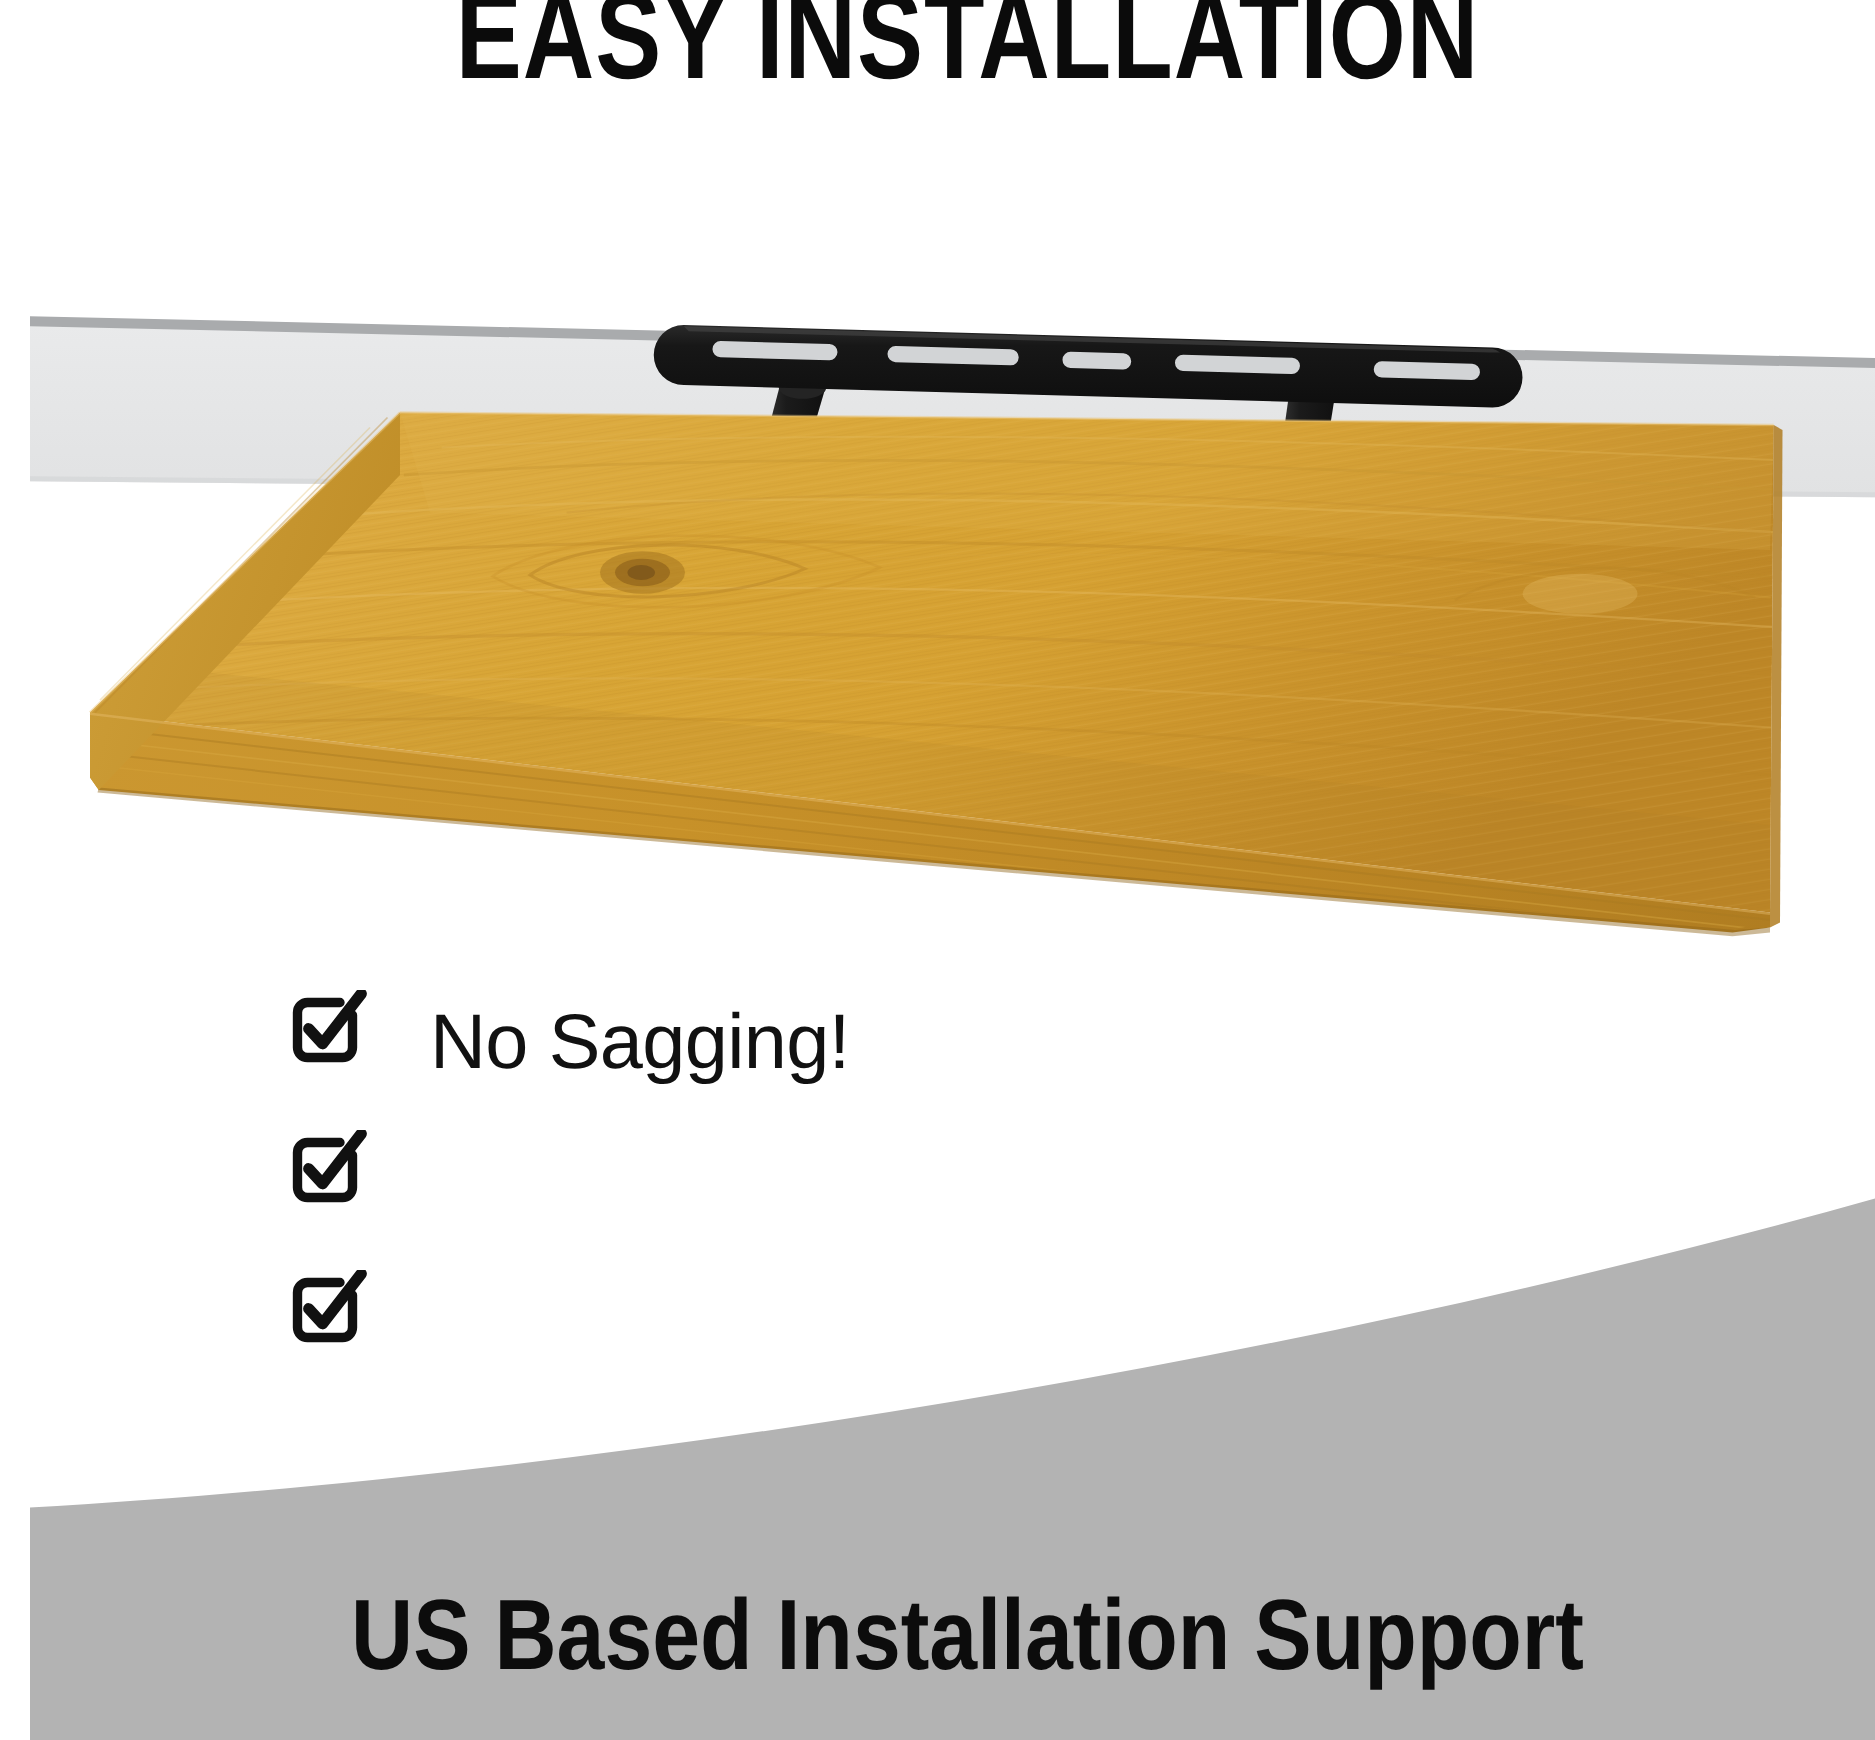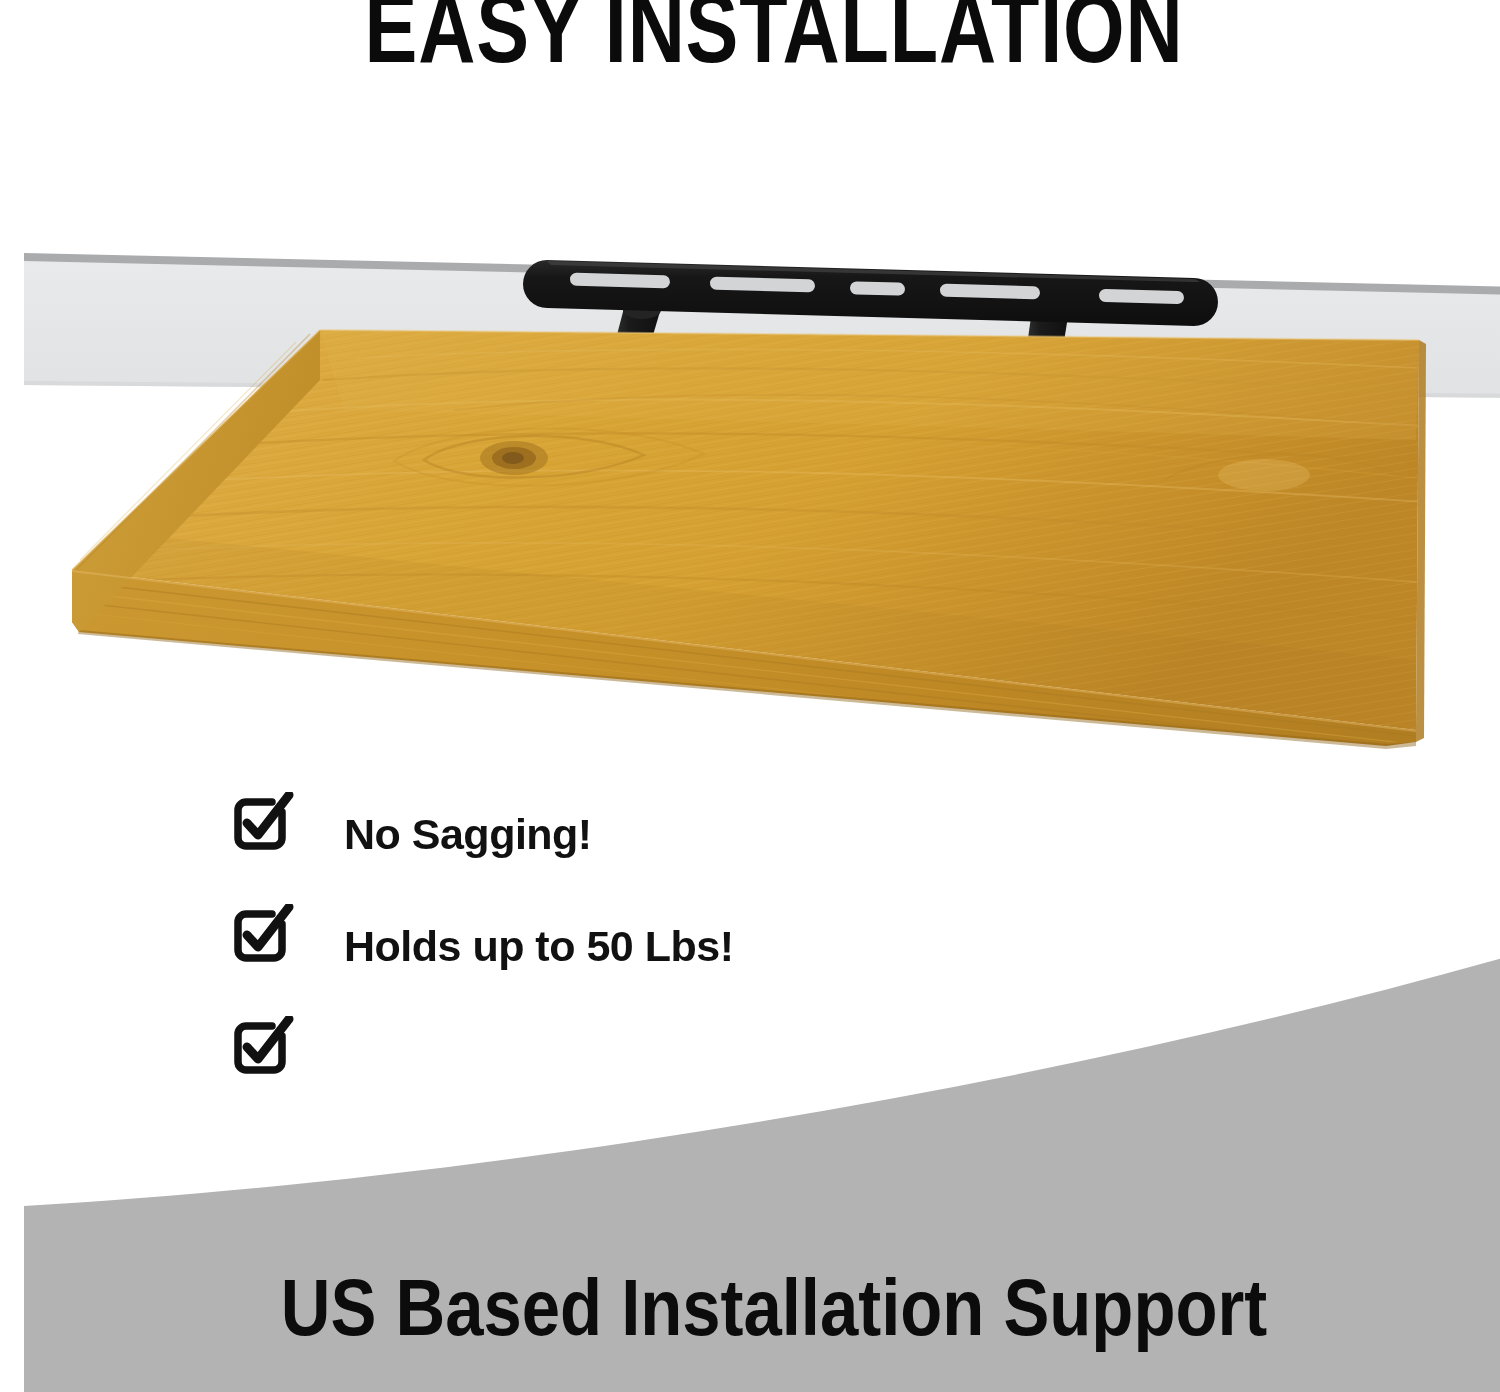--- a/index.html
+++ b/index.html
@@ -27,22 +27,22 @@
   #scene svg{display:block;}
 
   
   #checklist{position:absolute;left:200px;top:782px;width:1100px;}
   .check-row{position:relative;height:112px;}
   .cbox{position:absolute;left:8px;top:10px;width:62px;height:62px;}
   .cbox svg{display:block;}
   .ctext{
     position:absolute;left:120px;top:-4px;
     font-family:"Liberation Sans",sans-serif;
-    font-weight:700;
-    font-size:43px;
+    font-weight:400;
+    font-size:62px;
     line-height:112px;
     color:#111111;
     white-space:nowrap;
     letter-spacing:-0.5px;
   }
 
   
   #band{position:absolute;left:0;top:930px;width:1500px;height:462px;}
   #band svg{display:block;}
   #band-text{
@@ -230,21 +230,20 @@
       <span class="ctext">No Sagging!</span>
     </div>
 
     <div class="check-row">
       <span class="cbox">
         <svg width="62" height="62" viewBox="0 0 62 62" xmlns="http://www.w3.org/2000/svg">
           <path d="M50 20 V46 a8 8 0 0 1 -8 8 H14 a8 8 0 0 1 -8 -8 V18 a8 8 0 0 1 8 -8 H40" fill="none" stroke="#111" stroke-width="7.5" stroke-linecap="round"></path>
           <path d="M15 31 L26 43 L57 3" fill="none" stroke="#111" stroke-width="9" stroke-linecap="round" stroke-linejoin="round"></path>
         </svg>
       </span>
-      <span class="ctext">Holds up to 50 Lbs!</span>
     </div>
 
     <div class="check-row">
       <span class="cbox">
         <svg width="62" height="62" viewBox="0 0 62 62" xmlns="http://www.w3.org/2000/svg">
           <path d="M50 20 V46 a8 8 0 0 1 -8 8 H14 a8 8 0 0 1 -8 -8 V18 a8 8 0 0 1 8 -8 H40" fill="none" stroke="#111" stroke-width="7.5" stroke-linecap="round"></path>
           <path d="M15 31 L26 43 L57 3" fill="none" stroke="#111" stroke-width="9" stroke-linecap="round" stroke-linejoin="round"></path>
         </svg>
       </span>
     </div>

